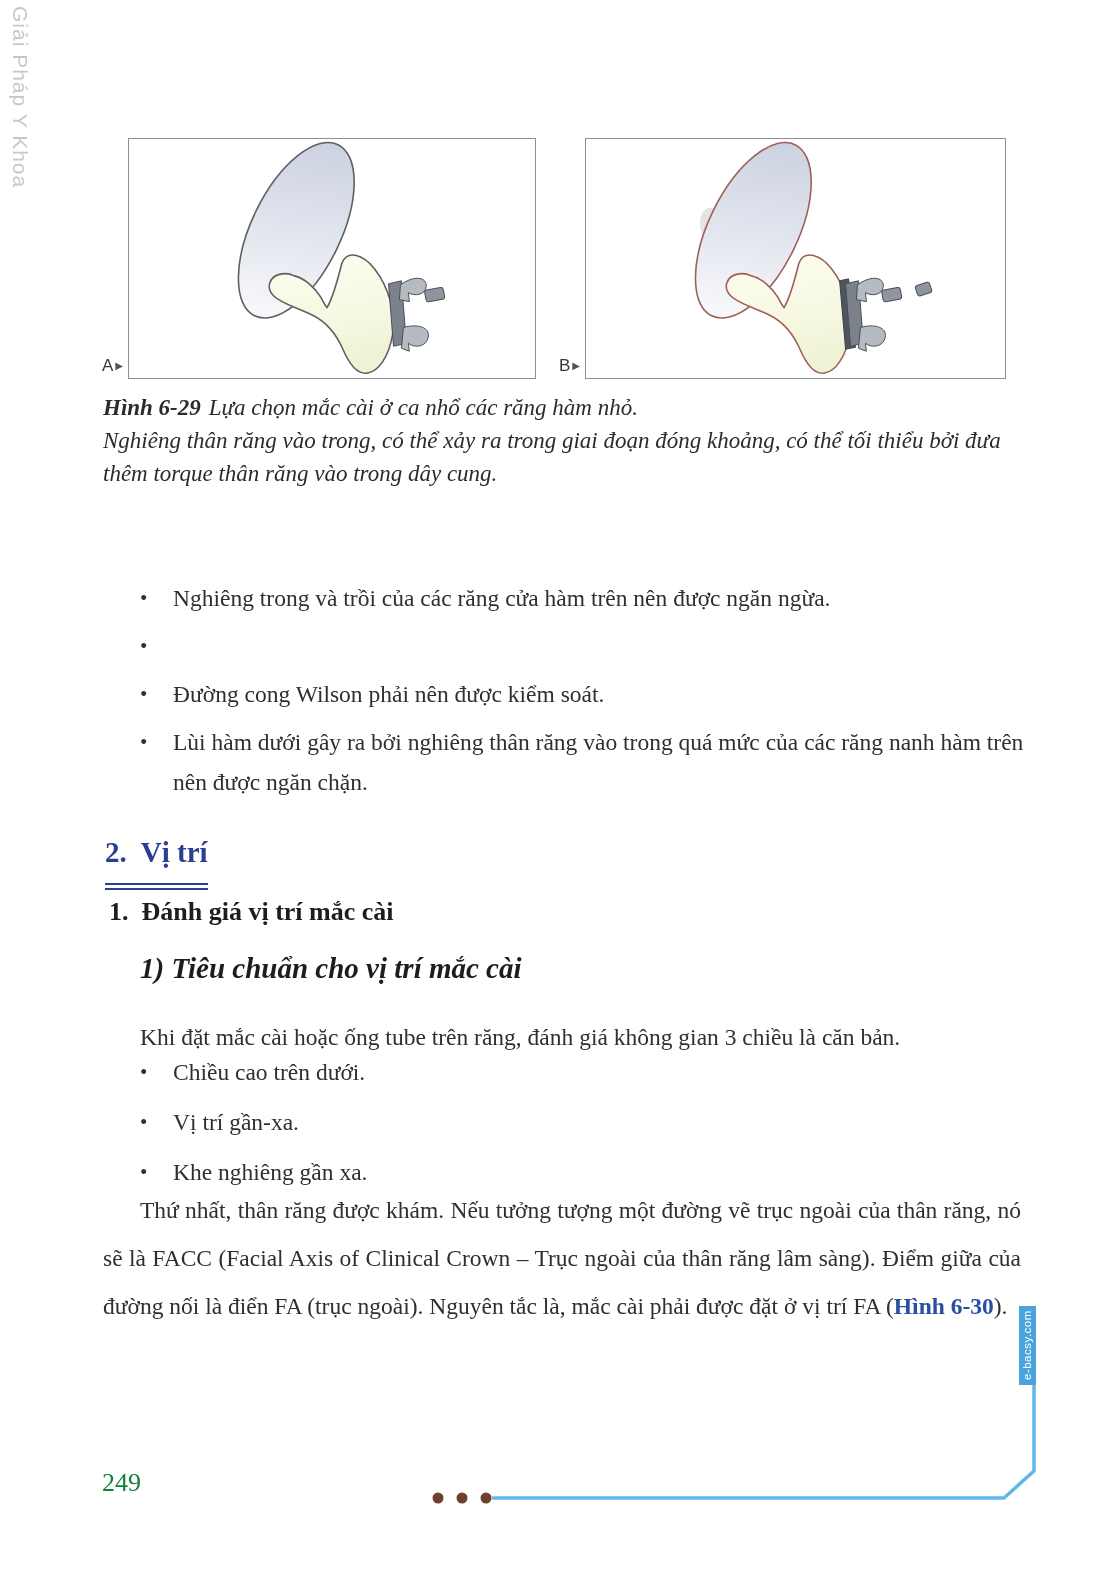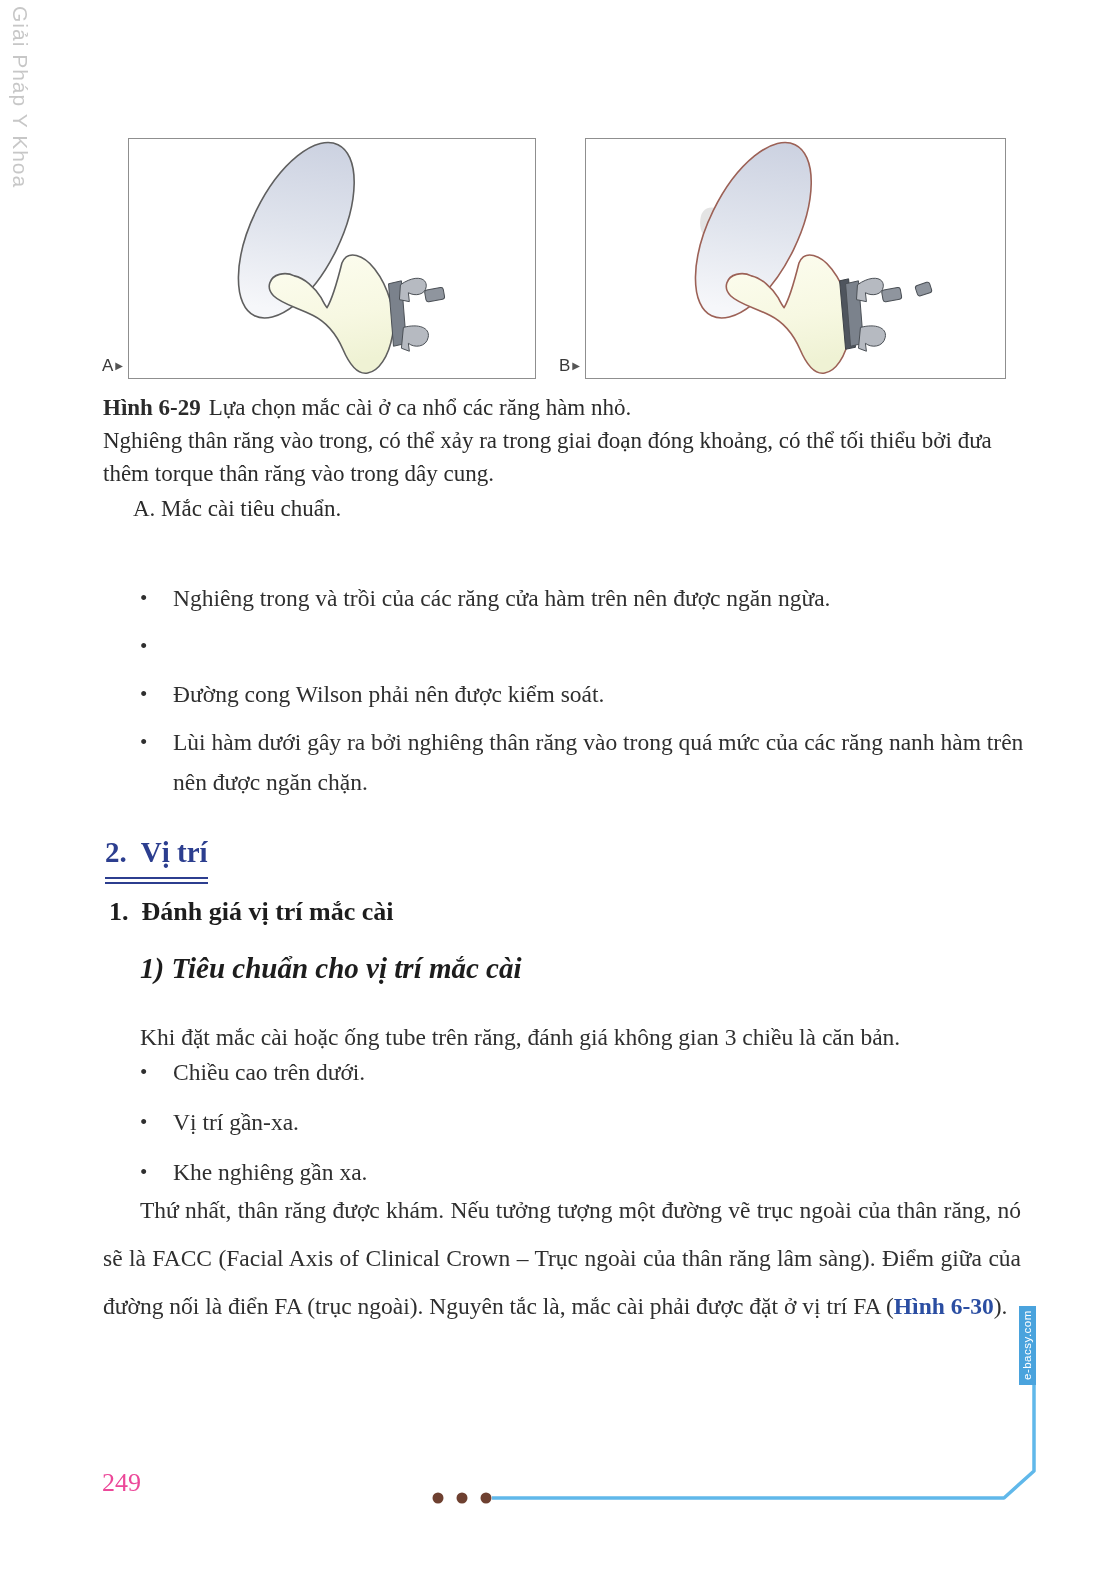--- a/index.html
+++ b/index.html
@@ -30,61 +30,61 @@
     position:absolute; top:356px;
     font-family:"Liberation Sans", sans-serif; font-size:17px; color:#3a3a3a;
   }
   .label-a { left:102px; }
   .label-b { left:559px; }
   .fig-label .arrow { font-size:10px; color:#555; margin-left:2px; vertical-align:2px; }
 
   
   .caption {
     position:absolute; left:103px; top:391px; width:925px;
-    font-size:23px; color:#2b2b2b; line-height:33px;
+    font-style:italic; font-size:23px; color:#2b2b2b; line-height:33px;
   }
   .caption p { margin:0; }
   .cap-label { font-weight:bold; margin-right:8px; }
   .cap-item { padding-left:30px; margin-top:2px !important; }
 
   
   .bullets { position:absolute; list-style:none; margin:0; padding:0; }
   .bullets li { display:flex; line-height:40px; font-size:23.5px; margin-bottom:8px; }
   .blt { flex:none; width:33px; font-size:21px; }
   .bullets-1 { left:140px; top:578px; width:890px; }
   .bullets-2 { left:140px; top:1052px; width:820px; }
   .bullets-2 li { margin-bottom:10px; }
 
   
   .h2 {
     position:absolute; left:105px; top:836px; margin:0;
     font-size:29px; font-weight:bold; color:var(--heading-blue, #2c3e8f);
     white-space:pre-wrap;
   }
-  .h2 .h2-inner { display:inline-block; border-bottom:7px double var(--heading-blue, #2c3e8f); padding-bottom:8px; }
+  .h2 .h2-inner { display:inline-block; border-bottom:7px double var(--heading-blue, #2c3e8f); padding-bottom:14px; }
   .h3 {
     position:absolute; left:105px; top:893px; margin:4px;
     font-size:26px; font-weight:bold; color:#1d1d1d; white-space:pre-wrap;
   }
   .h4 {
     position:absolute; left:140px; top:952px; margin:0;
     font-size:29px; font-weight:bold; font-style:italic; color:#1d1d1d;
   }
 
   
   .para { margin:0; font-size:23.5px; color:#2f2f2f; }
   .para-1 { position:absolute; left:140px; top:1002px; width:880px;margin-top:22px; }
   .para-2 {
     position:absolute; left:103px; top:1186px; width:918px;
     line-height:48px; text-indent:37px; text-align:justify;
   }
   .figref { color:var(--link-blue, #2b4ea2); font-weight:bold; text-decoration:none; cursor:pointer; }
 
   
-  .page-number { position:absolute; left:102px; top:1468px; font-size:26px; color:#ec4899; }
+  .page-number { position:absolute; left:102px; top:1468px; font-size:26px; color:#15803d; }
   .footer-deco { position:absolute; left:430px; top:1370px; width:620px; height:140px; }
   .site-badge {
     position:absolute; left:1019px; top:1306px; width:17px; height:79px;
     background:var(--badge-blue, #4aa3dd); color:#fff;
     font-family:"Liberation Sans", sans-serif; font-size:11.5px;
     writing-mode:vertical-rl; transform:rotate(180deg);
     text-align:center; line-height:17px; letter-spacing:0.5px;
   }
 
   .defs-svg { position:absolute; width:0; height:0; overflow:hidden; }
@@ -151,21 +151,20 @@
       <use href="#extraPiece"></use>
     </svg>
   </div>
   <div class="fig-label label-b">
     <span>B</span><span class="arrow">▶</span>
   </div>
 
   <div class="caption">
     <p><span class="cap-label">Hình 6-29</span><span>Lựa chọn mắc cài ở ca nhổ các răng hàm nhỏ.</span></p>
     <p>Nghiêng thân răng vào trong, có thể xảy ra trong giai đoạn đóng khoảng, có thể tối thiểu bởi đưa thêm torque thân răng vào trong dây cung.</p>
-    <p class="cap-item">A. Mắc cài tiêu chuẩn.</p>
   </div>
 
   <ul class="bullets bullets-1">
     <li>
         <span class="blt">•</span>
         <span>Nghiêng trong và trồi của các răng cửa hàm trên nên được ngăn ngừa.</span>
       </li>
     <li>
         <span class="blt">•</span>
       </li>

